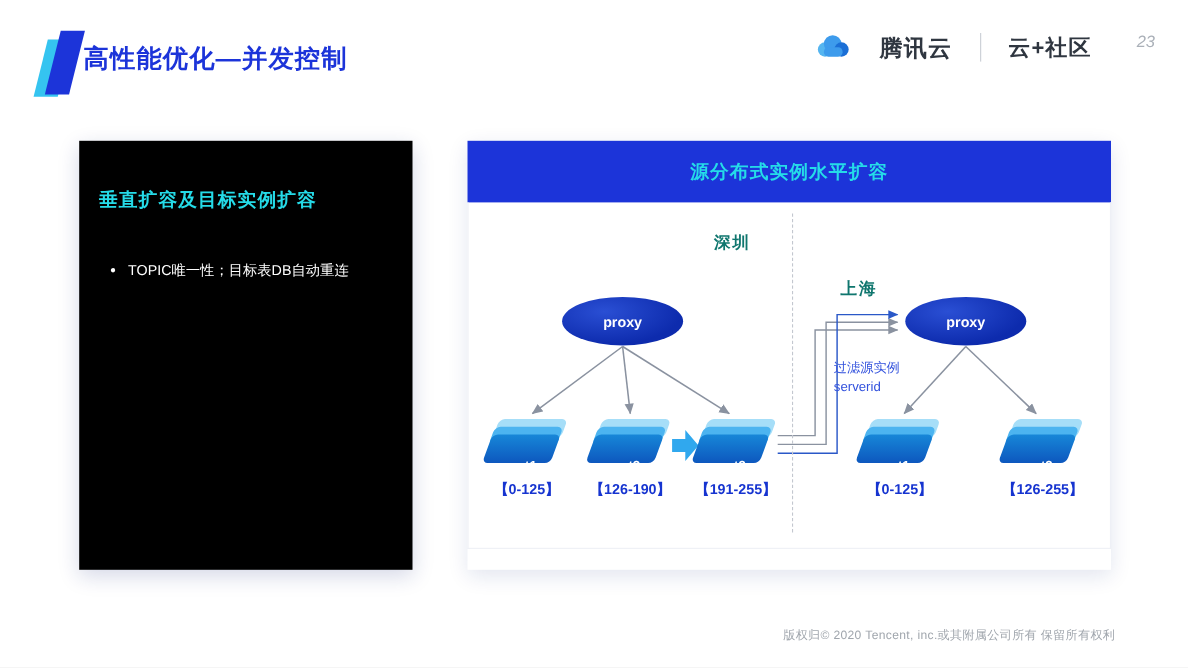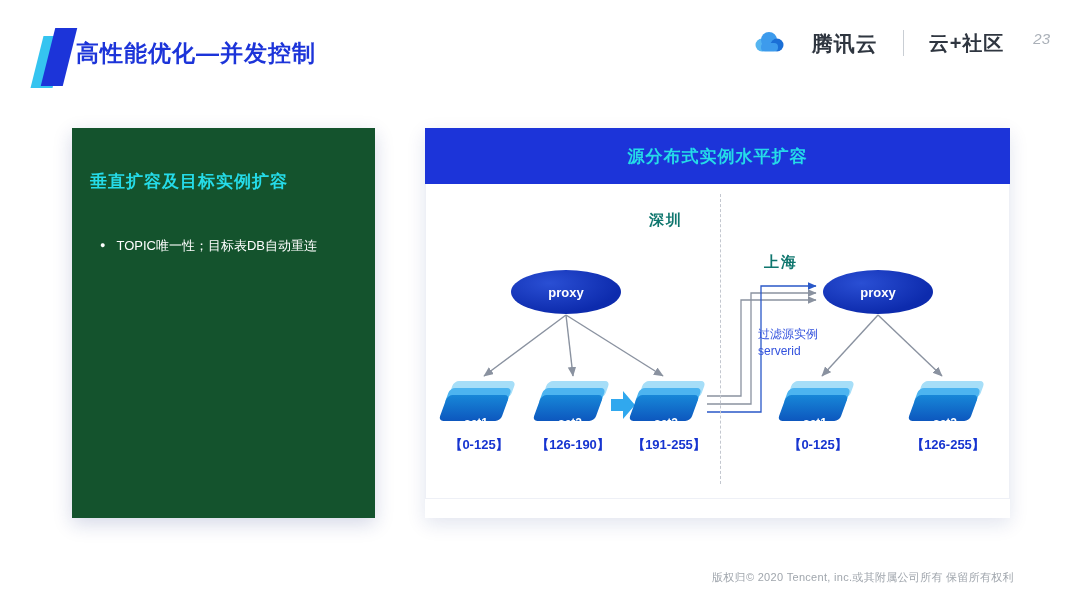--- a/index.html
+++ b/index.html
@@ -9,24 +9,24 @@
   }
   
   .accent-wrap{position:absolute;left:42px;top:28px;width:34px;height:60px;}
   .accent-cyan{position:absolute;left:-5px;top:8px;width:22px;height:52px;background:#35c4f0;transform:skewX(-14deg);}
   .accent-blue{position:absolute;left:6px;top:0;width:22px;height:58px;background:#1c34d9;transform:skewX(-14deg);}
   .page-title{position:absolute;left:76px;top:38px;font-size:23px;font-weight:bold;color:#1c34d9;letter-spacing:1px;}
   .brand{position:absolute;right:30px;top:30px;display:flex;align-items:flex-start;gap:25px;}
   .brand .t-cloud{font-size:21px;font-weight:bold;color:#2f3640;letter-spacing:1px;}
   .brand .divider{width:1px;height:26px;background:#c9ced4;}
   .brand .community{font-size:20px;font-weight:bold;color:#2f3640;letter-spacing:1px;}
-  .brand .pagenum{font-size:15px;color:#aab0b8;font-style:italic;margin-left:4px;}
+  .brand .pagenum{font-size:15px;color:#aab0b8;font-style:italic;margin-left:16px;}
   
   .left-panel{
-    position:absolute;left:72px;top:128px;width:303px;height:390px;background:#14532d;
+    position:absolute;left:72px;top:128px;width:303px;height:390px;background:#000000;
     box-shadow:0 6px 18px rgba(20,40,120,.18);box-sizing:border-box;padding:42px 18px 0 18px;
   }
   .left-panel .panel-title{color:#25dbe8;font-size:17px;font-weight:bold;letter-spacing:1px;}
   .left-panel .bullet{display:flex;align-items:flex-start;gap:11px;margin-top:44px;padding-left:10px;}
   .left-panel .dot{color:#ffffff;font-size:9px;line-height:17px;}
   .left-panel .bullet-text{color:#ffffff;font-size:13px;line-height:17px;text-align:center;}
   
   .right-panel{
     position:absolute;left:425px;top:128px;width:585px;height:390px;background:#ffffff;
     box-shadow:0 6px 18px rgba(20,40,120,.12);

